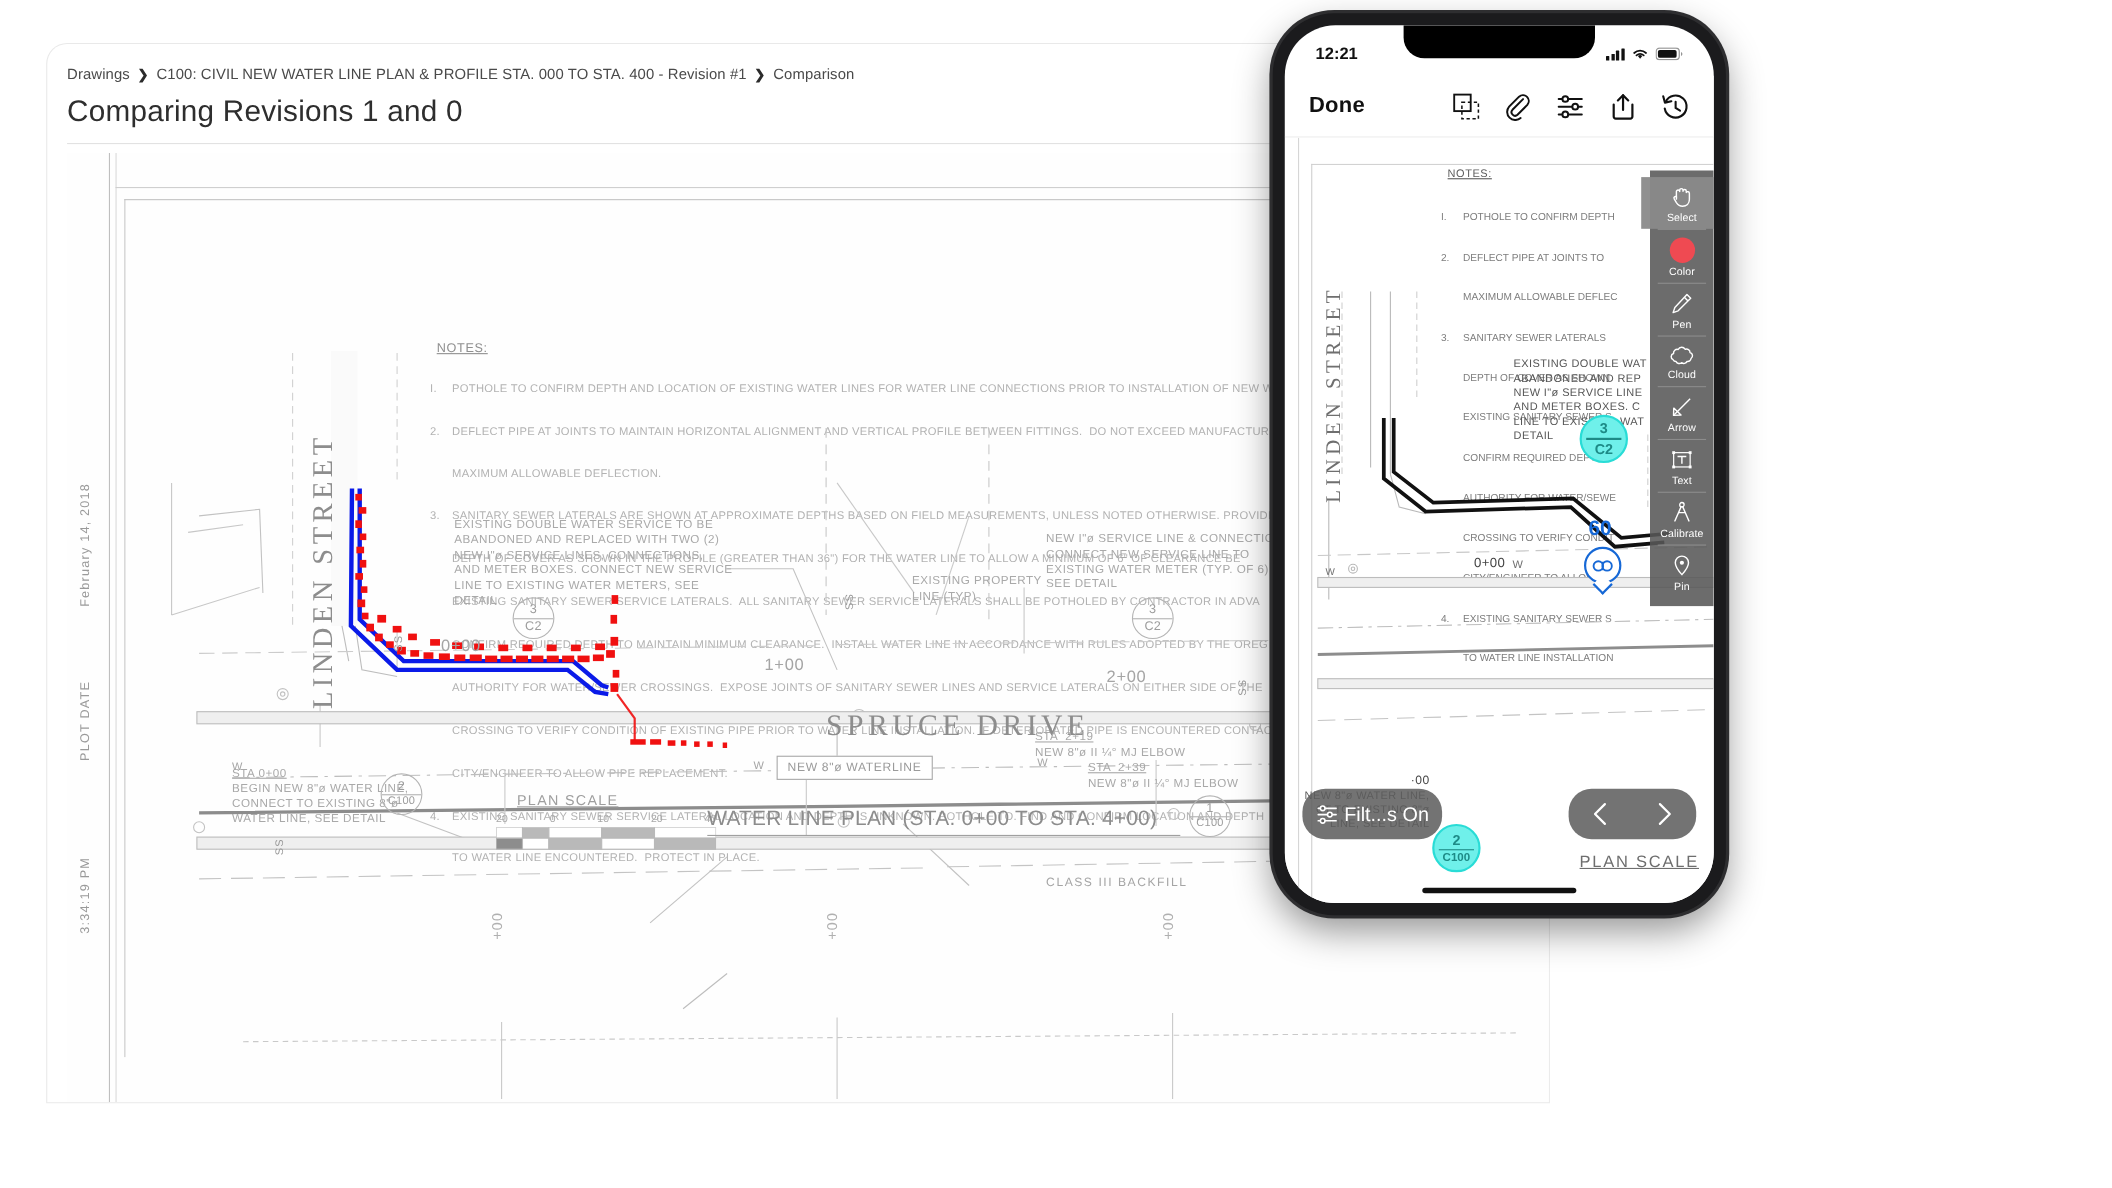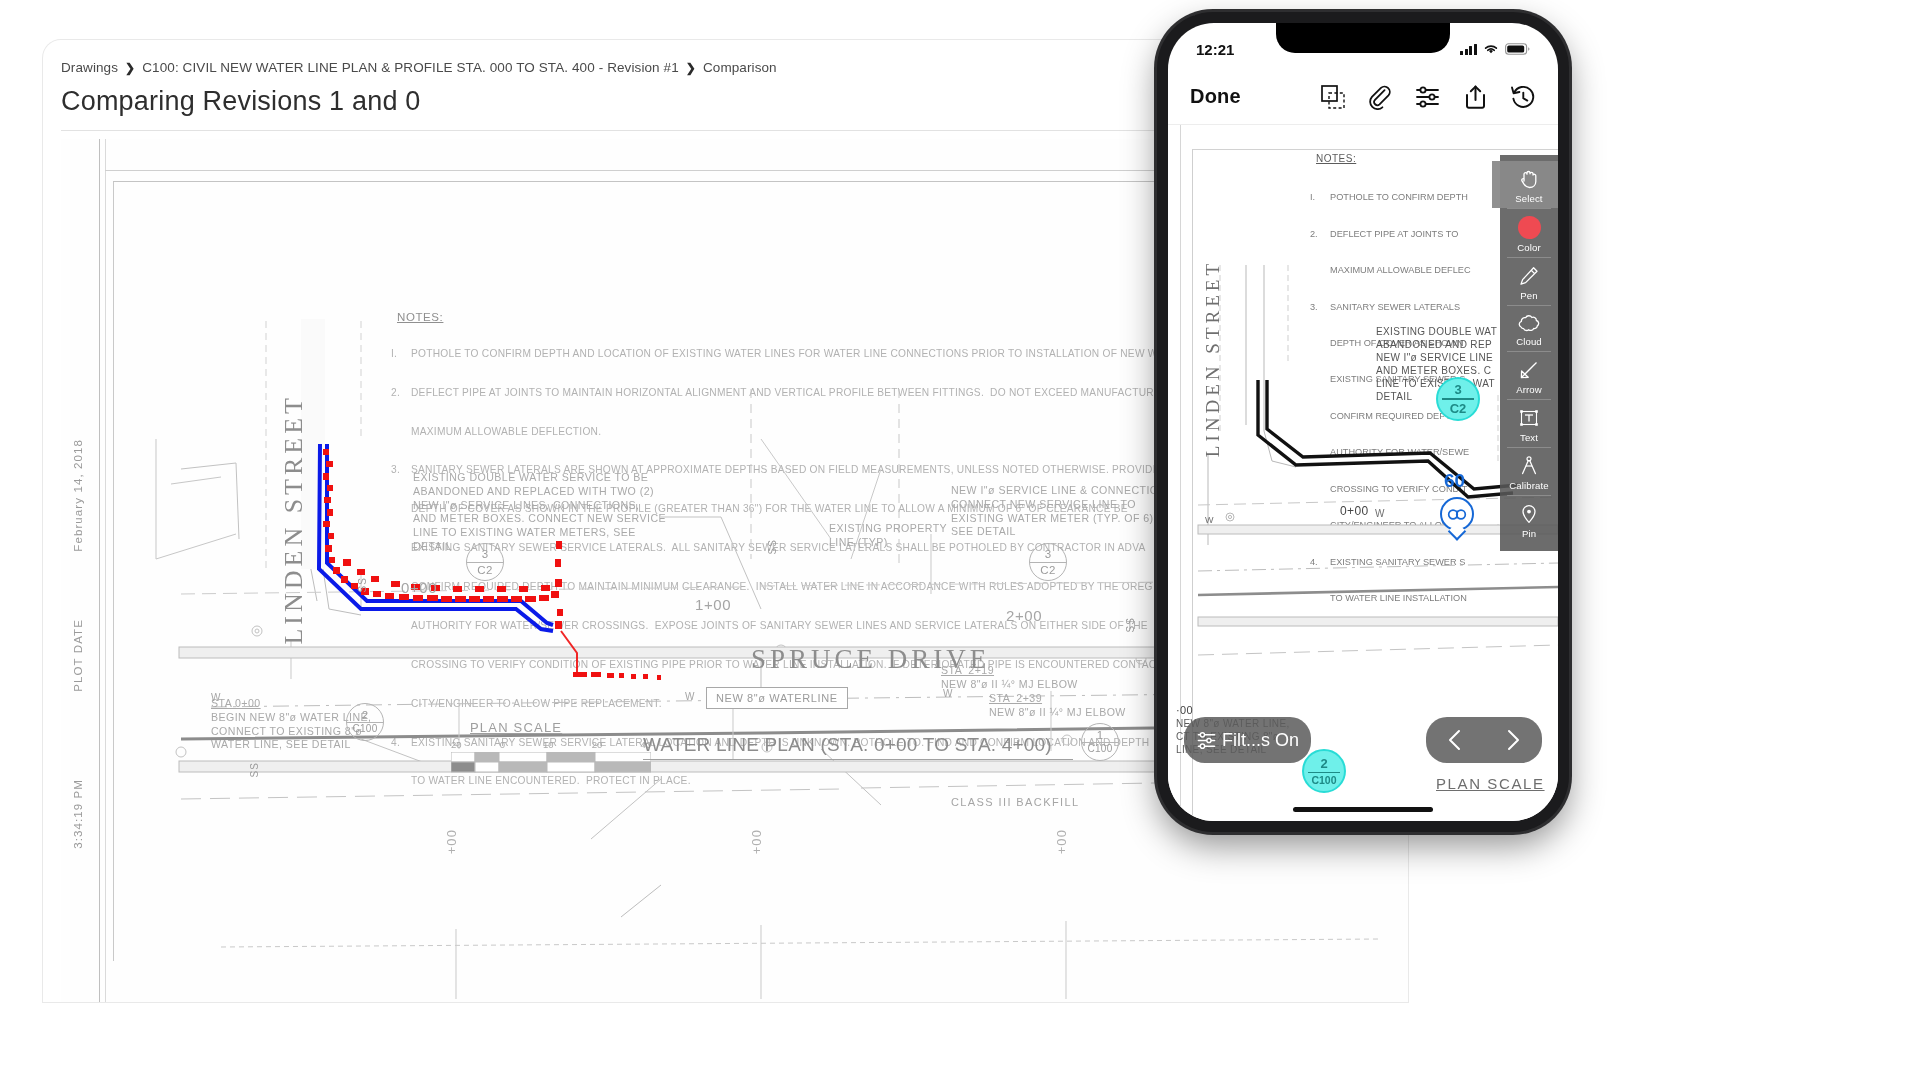--- a/index.html
+++ b/index.html
@@ -608,21 +608,21 @@
 
         <div class="blue-num" style="left:276px; top:345px;">60</div>
         <div class="blue-pin" style="left:272px; top:372px;">
           <svg width="20" height="13" viewBox="0 0 20 13">
             <circle cx="6" cy="6.5" r="4.3" fill="none" stroke="#1668d6" stroke-width="1.7"></circle>
             <circle cx="14" cy="6.5" r="4.3" fill="none" stroke="#1668d6" stroke-width="1.7"></circle>
             <line x1="10" y1="2.6" x2="10" y2="10.4" stroke="#1668d6" stroke-width="1.4"></line>
           </svg>
         </div>
 
-        <div style="position:absolute; left:8px; top:578px;">
+        <div style="position:absolute; left:18px; top:578px;text-align:right;">
           <div class="pink" style="position:static; font-size:11px; color:#444;">·00</div>
           <div class="pink" style="position:static; font-size:10px; color:#5a5a5a;">NEW 8"ø WATER LINE,
 CT TO EXISTING 8"ø
 LINE, SEE DETAIL</div>
         </div>
         <div class="cyan-bubble" style="left:134px; top:624px;">
           <span>2</span>
           <span class="hr2"></span>
           <span style="font-size:10.5px;">C100</span>
         </div>

